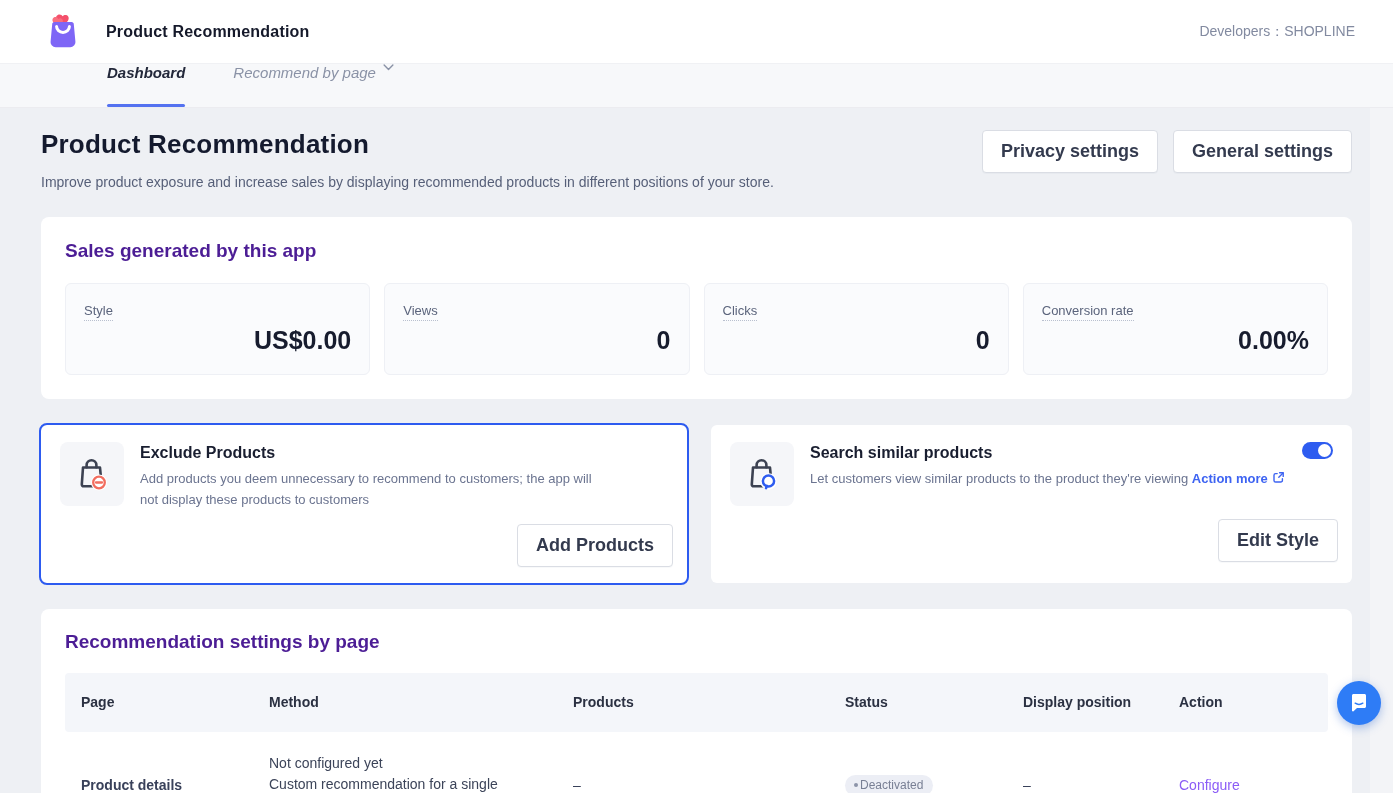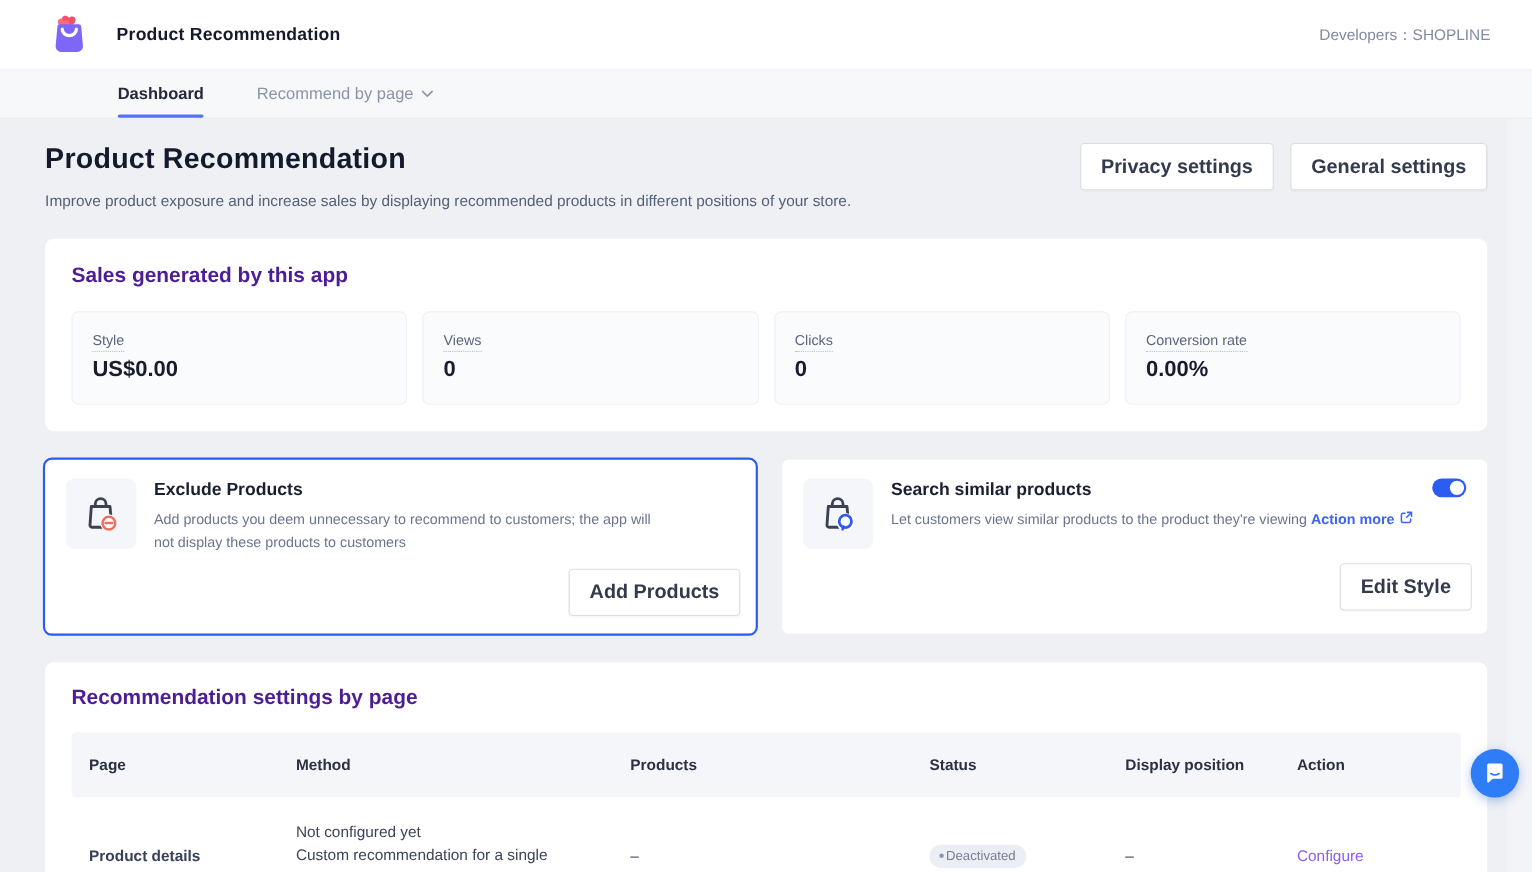--- a/index.html
+++ b/index.html
@@ -23,23 +23,23 @@
   .header-right { margin-left:auto; font-size:14px; color:#828aa0; }
 
   
   .tabbar {
     height:44px; background:#f7f8fa;
     display:flex; align-items:stretch;
     padding-left:107px;
     border-bottom:1px solid #ececf0;
   }
   .tab {
-    display:flex; align-items:center; gap:7px;
+    display:flex; align-items:flex-start; gap:7px;
     font-size:15px; color:#8a92a6;
-    margin-right:48px; position:relative; cursor:pointer;
+    margin-right:48px; position:relative; cursor:pointer;font-style:italic;
   }
   .tab.active { color:#23283a; font-weight:bold; }
   .tab.active::after {
     content:""; position:absolute; left:0; right:0; bottom:0;
     height:3px; background:#5472f0; border-radius:2px;
   }
   .chev { width:11px; height:7px; display:inline-block; }
 
   
   .content { padding:0 41px; }
@@ -62,21 +62,21 @@
   .section-title { font-size:19px; font-weight:bold; color:#4c1d95; }
   .stats-row { display:grid; grid-template-columns:repeat(4,1fr); gap:14px; margin-top:21px; }
   .stat-box {
     background:#fafbfd; border:1px solid #eef0f5; border-radius:6px;
     padding:17px 18px 19px 18px; min-height:84px;
   }
   .stat-label {
     font-size:13px; color:#5b647c; display:inline-block;
     border-bottom:1px dotted #b9c0cf; padding-bottom:2px;
   }
-  .stat-value { font-size:20px; font-weight:bold; color:#171c2e; margin-top:5px; }
+  .stat-value { font-size:25px; font-weight:bold; color:#171c2e; margin-top:5px;text-align:right; }
 
   
   .feature-row { display:grid; grid-template-columns:646px 1fr; gap:24px; margin-top:26px; }
   .feature-card { background:#fff; border-radius:6px; padding:17px 14px 16px 19px; position:relative; }
   .feature-card.selected { outline:2px solid #2d5bf0; outline-offset:0; }
   .feature-top { display:flex; gap:16px; }
   .feature-icon {
     width:64px; height:64px; flex:0 0 auto;
     background:#f5f6f9; border-radius:8px;
     display:flex; align-items:center; justify-content:center;

